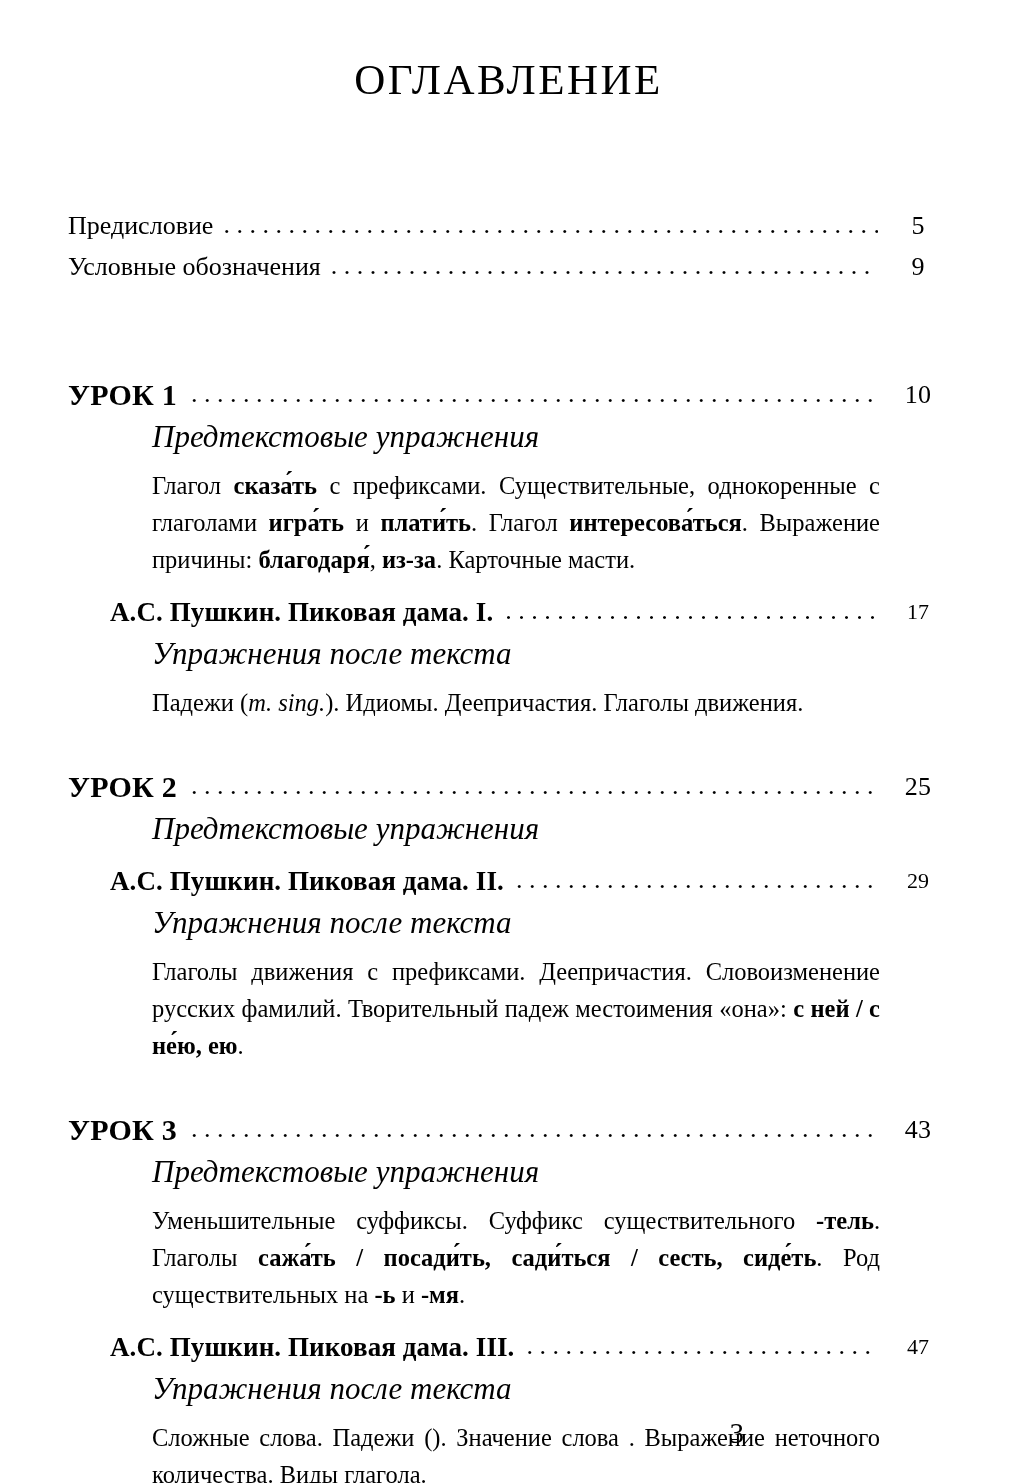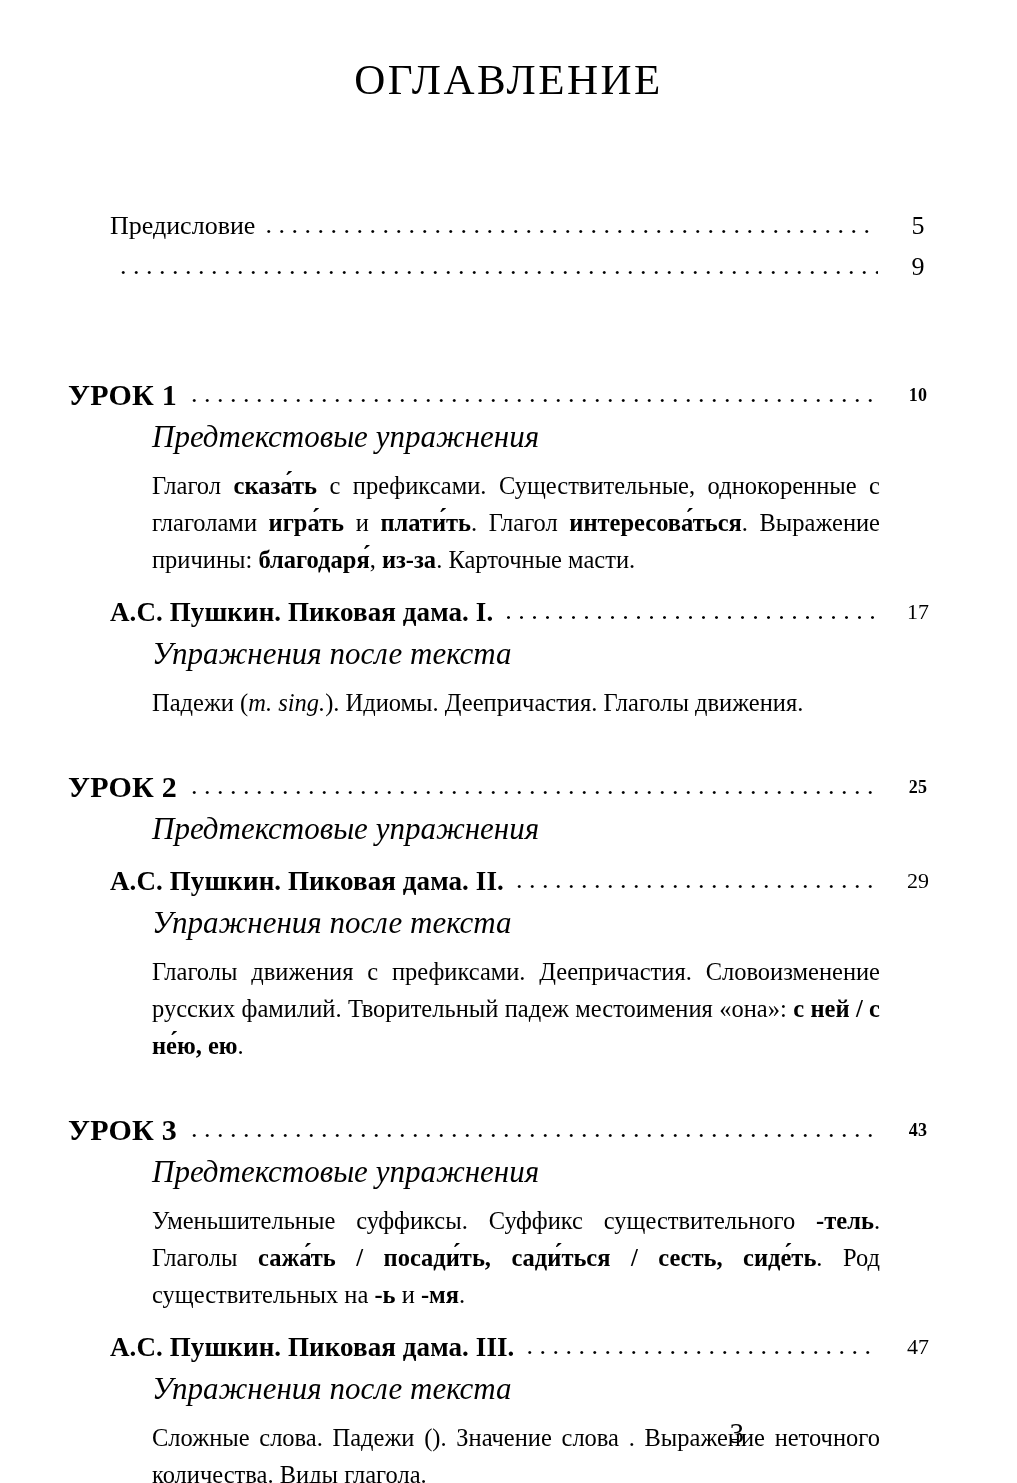--- a/index.html
+++ b/index.html
@@ -44,21 +44,20 @@
     top: 205px;
     width: 884px;
   }
 
   
   .front-entry {
     display: flex;
     align-items: flex-end;
     font-size: 26px;
     line-height: 41px;
-    margin-left: 42px;   
   }
   .front-entry .ttl { white-space: nowrap; }
 
   .leader {
     flex: 1 1 auto;
     overflow: hidden;
     white-space: nowrap;
     margin: 0 6px 0 10px;
     letter-spacing: 6.5px;
     font-size: 26px;
@@ -91,22 +90,22 @@
     letter-spacing: 0.2px;
   }
   .lesson-head .ttl { white-space: nowrap; }
   .lesson-head .leader {
     font-weight: normal;
     letter-spacing: 6.5px;
     font-size: 26px;
     margin-left: 14px;
   }
   .lesson-head .pageno {
-    font-weight: bold;
-    font-size: 18px;
+    font-weight: normal;
+    font-size: 26px;
   }
 
   .text-head {
     display: flex;
     align-items: flex-start;
     font-size: 27px;
     font-weight: bold;
     line-height: 40px;
     margin-left: 42px;          
     letter-spacing: 0.1px;
@@ -164,20 +163,21 @@
 
   <div class="content">
 
     <div class="front-entry">
       <span class="ttl">Предисловие</span>
       <span class="leader"></span>
       <span class="pageno">5</span>
     </div>
 
     <div class="front-entry">
+      <span class="ttl">Условные обозначения</span>
       <span class="leader"></span>
       <span class="pageno">9</span>
     </div>
 
     <div style="height:88px"></div>
     <div class="lesson">
 
       <div class="lesson-head">
         <span class="ttl">УРОК 1</span>
         <span class="leader"></span>

